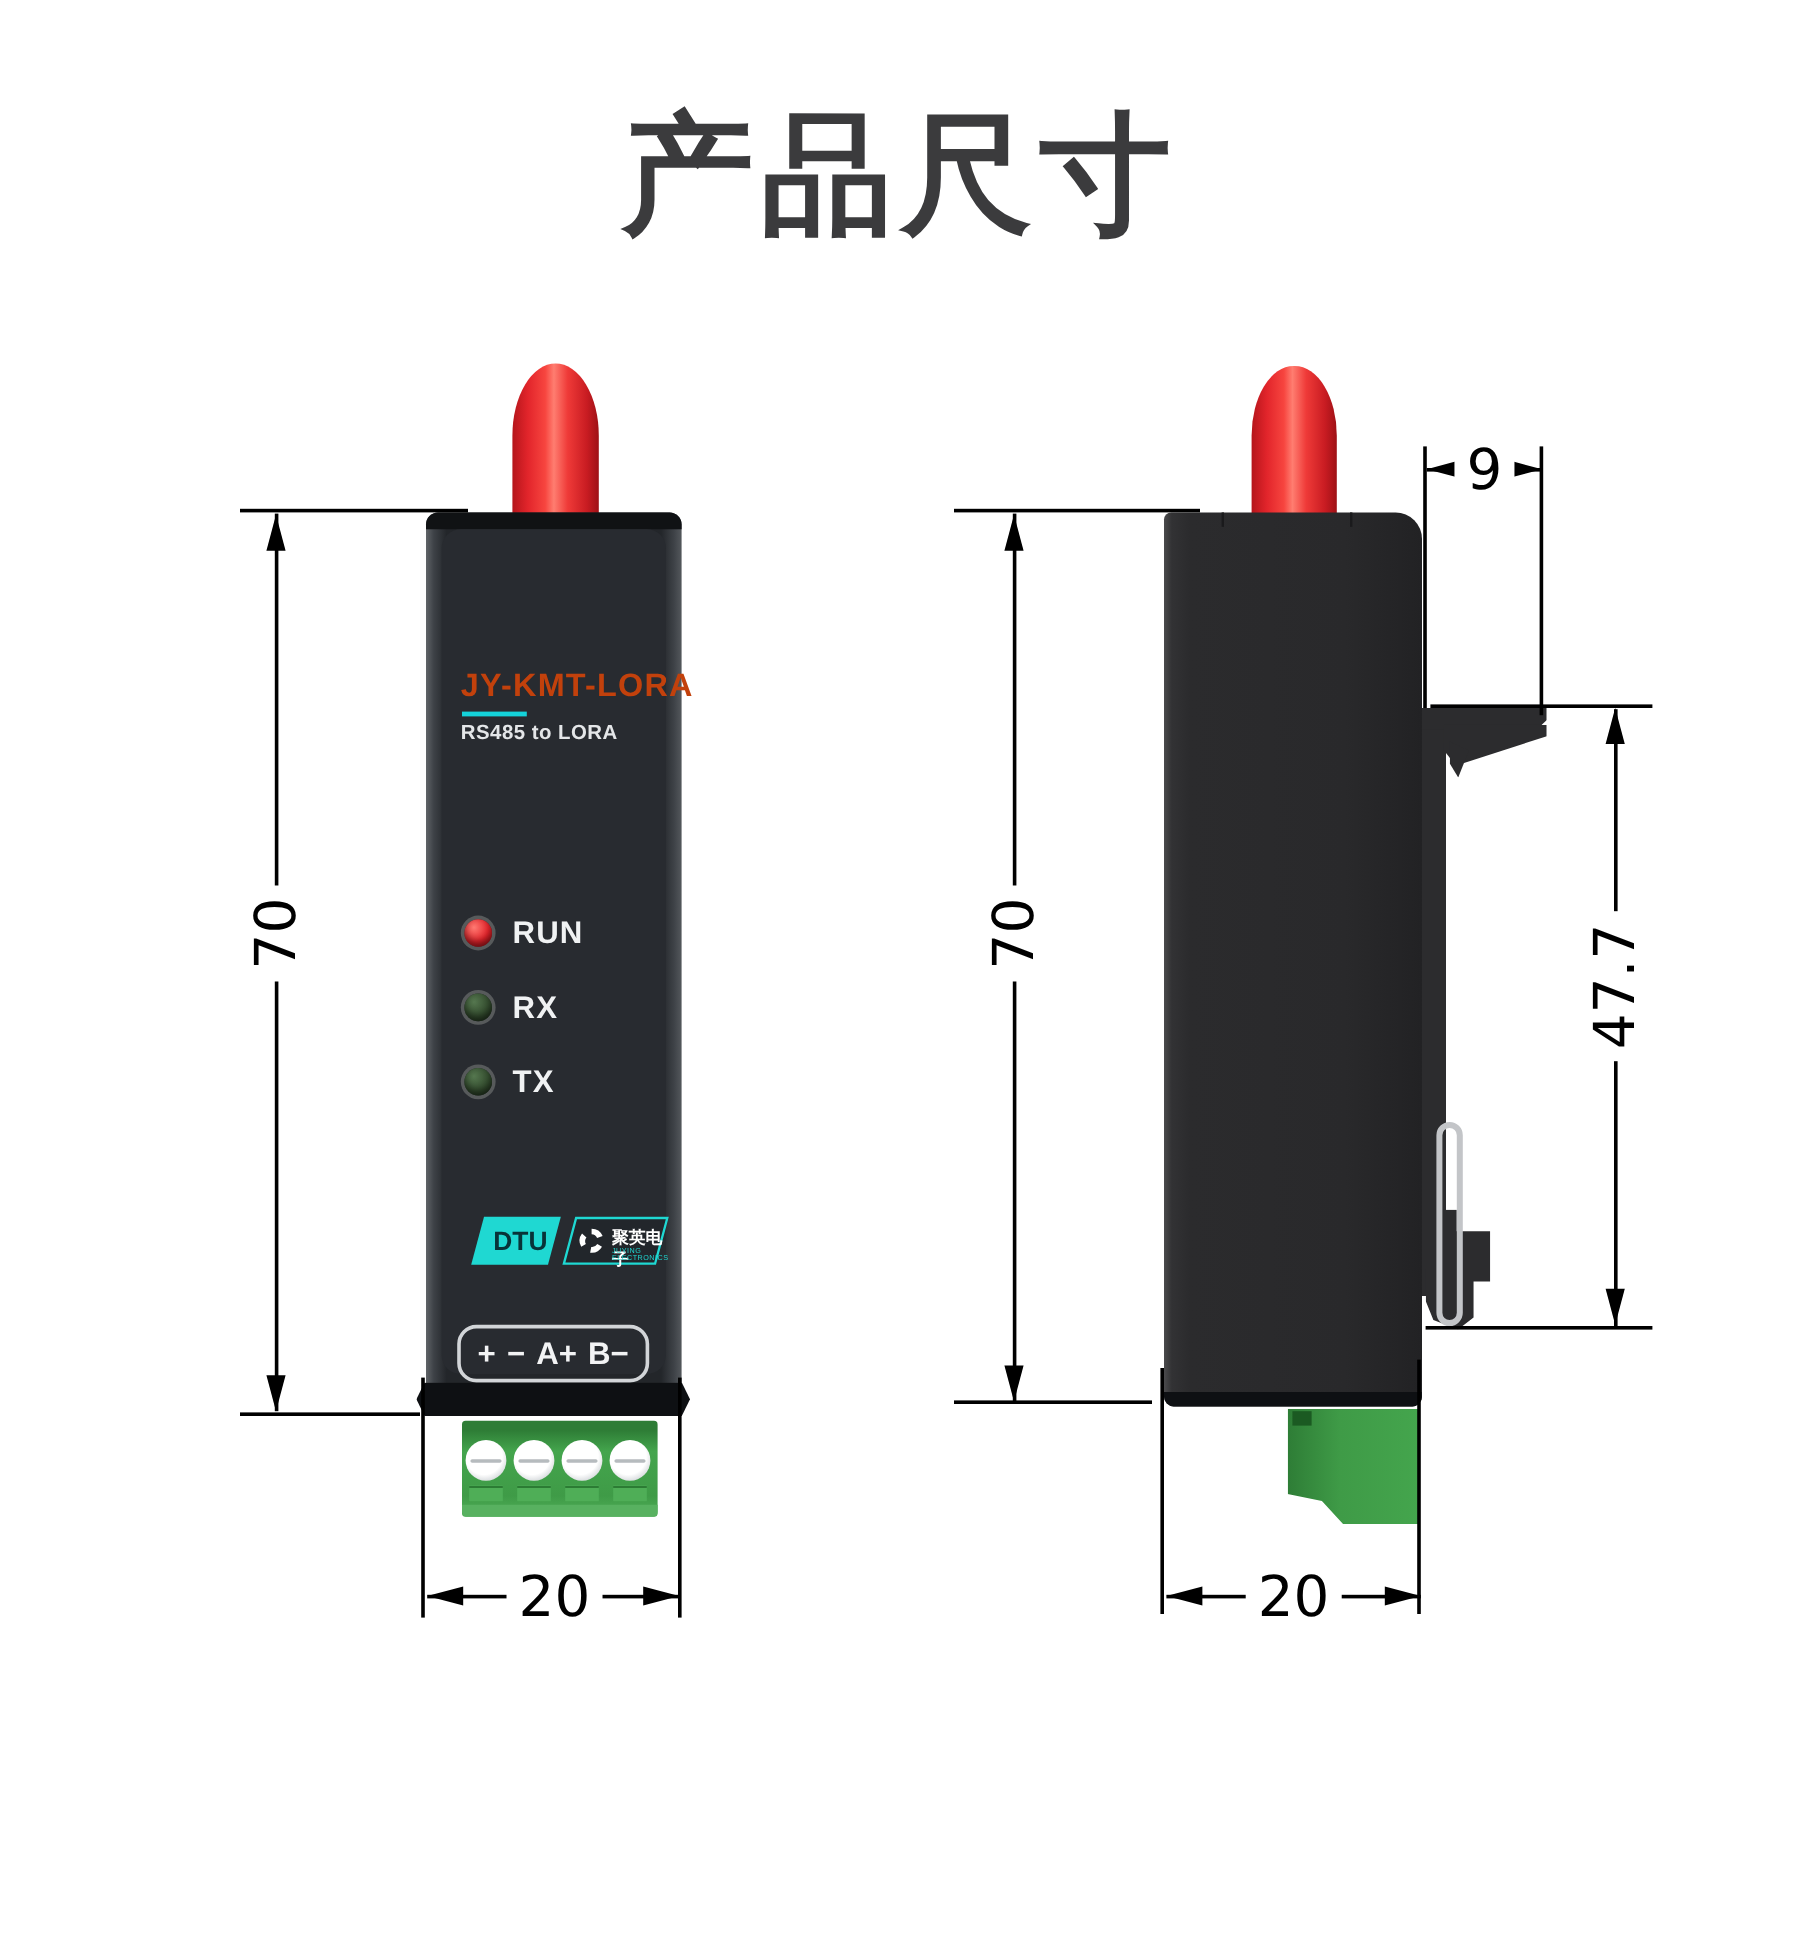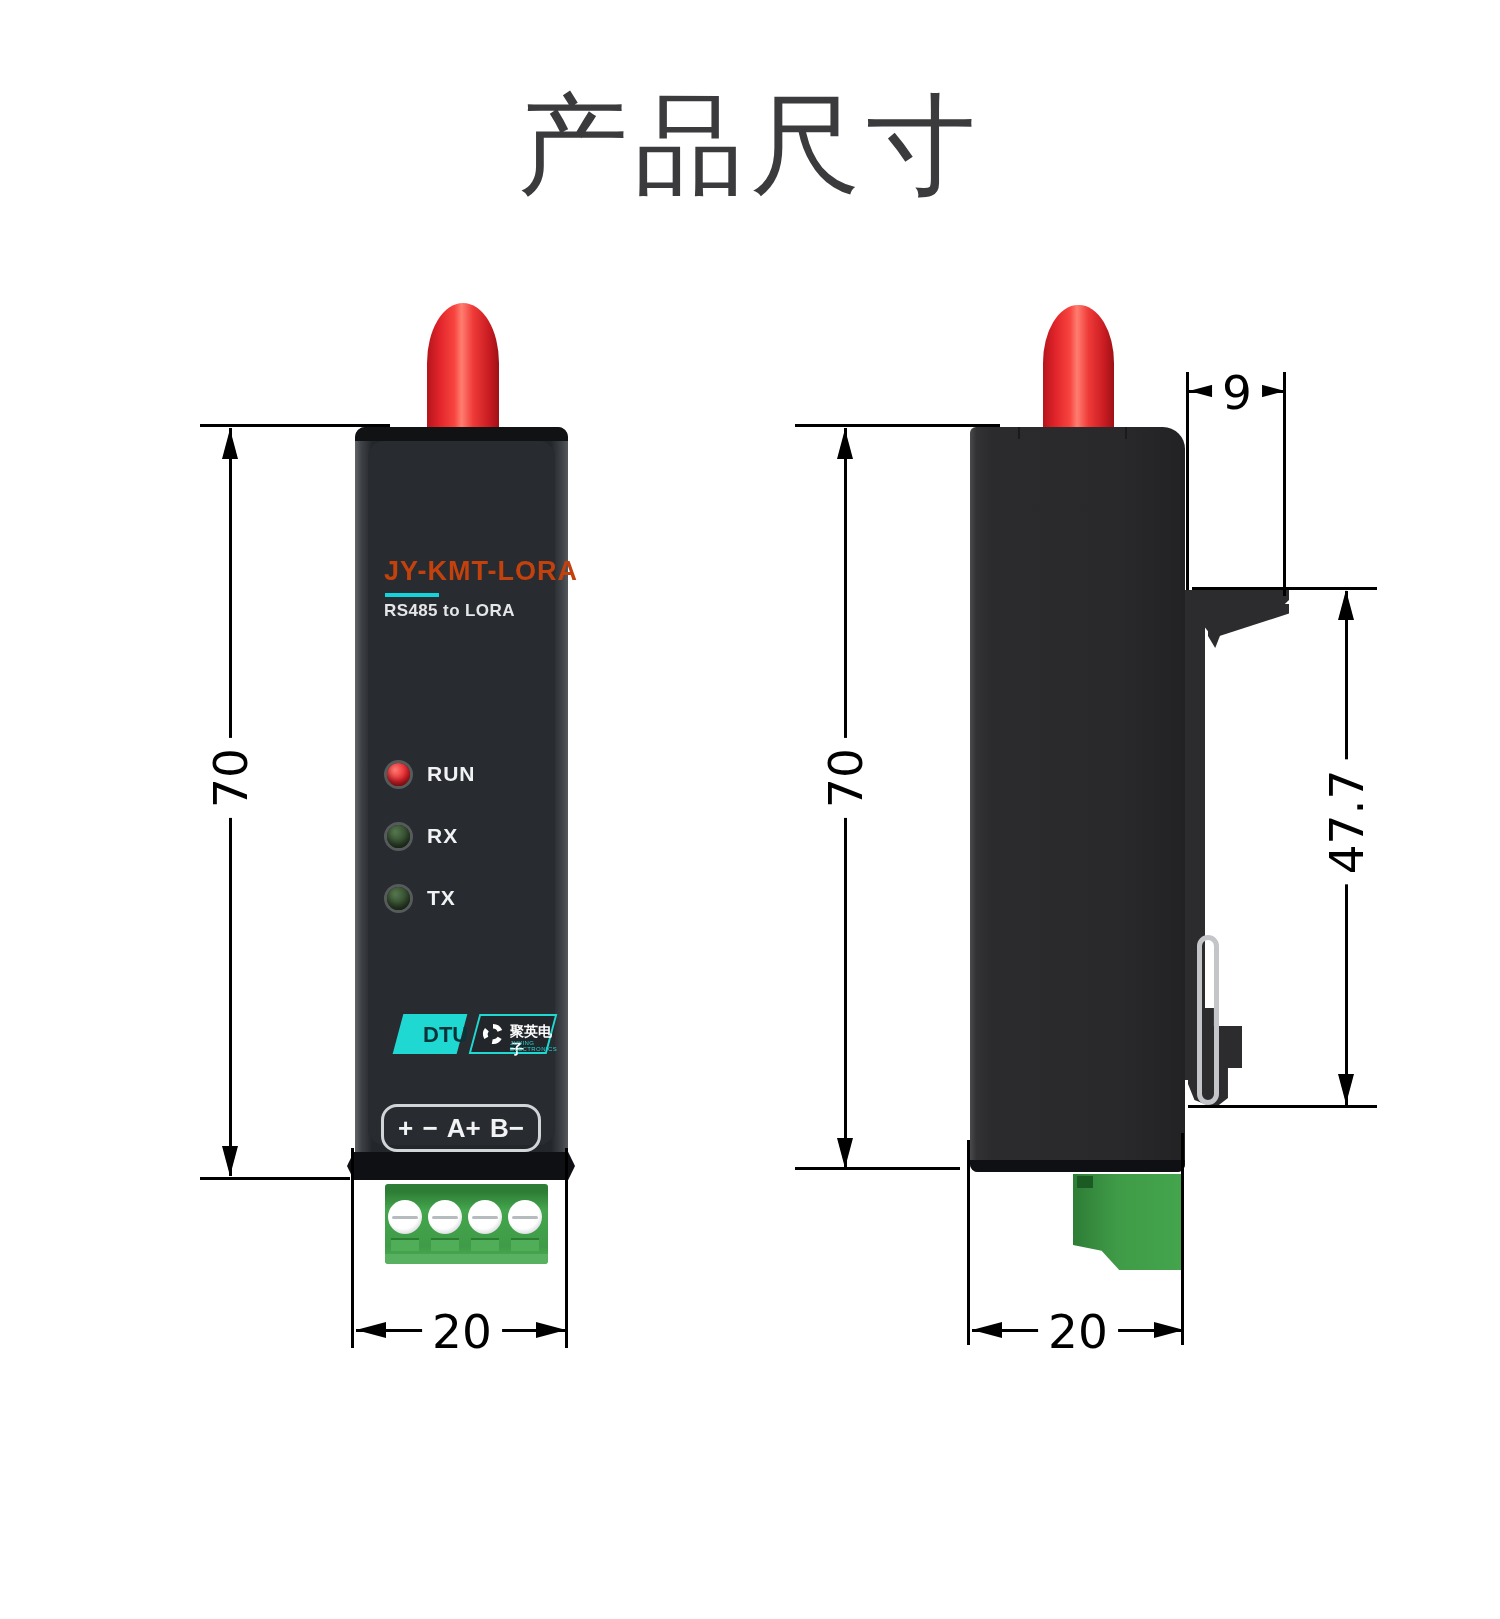--- a/index.html
+++ b/index.html
@@ -14,21 +14,21 @@
   .arr.down{border-width:30px 8px 0 8px;border-color:#000 transparent transparent transparent;}
   .arr.left{border-width:8px 30px 8px 0;border-color:transparent #000 transparent transparent;}
   .arr.right{border-width:8px 0 8px 30px;border-color:transparent transparent transparent #000;}
   .dim-label{position:absolute;background:#fff;color:#000;font-size:47px;line-height:1;
              padding:3px 10px;transform:translate(-50%,-50%);white-space:nowrap;
              font-family:"DejaVu Sans",sans-serif;}
   .dim-label.rot{transform:translate(-50%,-50%) rotate(-90deg);}
 
   
   #title{position:absolute;left:0;top:72px;width:100%;text-align:center;
-         font-size:110px;font-weight:400;color:#3b3b3d;letter-spacing:6px;}
+         font-size:110px;font-weight:700;color:#3b3b3d;letter-spacing:6px;}
   #unit{position:absolute;left:1000px;top:1441px;width:400px;text-align:right;
         font-size:46px;font-weight:600;color:#000;}
 
   
   #f-antenna{position:absolute;left:427px;top:303px;width:72px;height:127px;
     background:linear-gradient(90deg,#b5151b 0%,#e2252b 18%,#f7453f 38%,#ff7d70 48%,#ef3a38 64%,#c91c22 86%,#9e1116 100%);
     border-radius:36px 36px 0 0 / 60px 60px 0 0;}
   #f-body{position:absolute;left:355px;top:427px;width:213px;height:753px;border-radius:10px;
     background:linear-gradient(90deg,#606468 0%,#3e4247 3%,#23262a 8%,#23262a 92%,#3e4247 97%,#54585c 100%);}
   #f-body-topband{position:absolute;left:355px;top:427px;width:213px;height:14px;
@@ -40,28 +40,28 @@
   #f-underline{position:absolute;left:385px;top:593px;width:54px;height:4px;background:#14d3da;}
   #f-sub{position:absolute;left:384px;top:601px;font-size:17px;font-weight:bold;
     color:#e4e6e8;letter-spacing:0.4px;}
 
   .led-row{position:absolute;left:387px;display:flex;align-items:center;gap:17px;}
   #led-row-run{top:762px;} #led-row-rx{top:824px;} #led-row-tx{top:886px;text-align:center;}
   .led{width:23px;height:23px;border-radius:50%;
        box-shadow:0 0 0 3px rgba(125,130,127,.55), inset 0 -4px 6px rgba(0,0,0,.45);}
   .led.run{background:radial-gradient(circle at 35% 30%,#ff7a72,#e3242b 55%,#a80e14);}
   .led.idle{background:radial-gradient(circle at 35% 30%,#55774f,#31492c 60%,#1d2b1a);}
-  .led-label{font-size:21px;font-weight:bold;color:#f0f2f3;letter-spacing:1px;}
+  .led-label{font-size:26px;font-weight:bold;color:#f0f2f3;letter-spacing:1px;}
 
   #f-badge{position:absolute;left:388px;top:1014px;width:168px;height:40px;}
   #f-badge-left{position:absolute;left:10px;top:0;width:64px;height:40px;background:#1fd8d2;
     transform:skewX(-15deg);}
   #f-badge-right{position:absolute;left:86px;top:0;width:78px;height:40px;background:#22262b;
     border:2px solid #1fd8d2;box-sizing:border-box;transform:skewX(-15deg);}
-  #f-badge-dtu{position:absolute;left:23px;top:8px;font-size:22px;font-weight:bold;color:#083338;margin-left:12px;}
+  #f-badge-dtu{position:absolute;left:23px;top:8px;font-size:22px;font-weight:bold;color:#083338;}
   #f-badge-logo{position:absolute;left:92px;top:7px;}
   #f-badge-brand{position:absolute;left:122px;top:9px;font-size:14px;font-weight:bold;color:#fff;}
   #f-badge-brandsub{position:absolute;left:122px;top:26px;font-size:6px;color:#1fd8d2;letter-spacing:0.4px;}
 
   #f-plate{position:absolute;left:381px;top:1104px;width:160px;height:48px;box-sizing:border-box;
     border:3px solid #d2d5d8;border-radius:16px;display:flex;align-items:center;
     justify-content:space-between;padding:0 14px;}
   .pin{font-size:26px;font-weight:bold;color:#f2f3f4;}
 
   #f-wings{position:absolute;left:347px;top:1152px;width:228px;height:28px;background:#0e1013;

